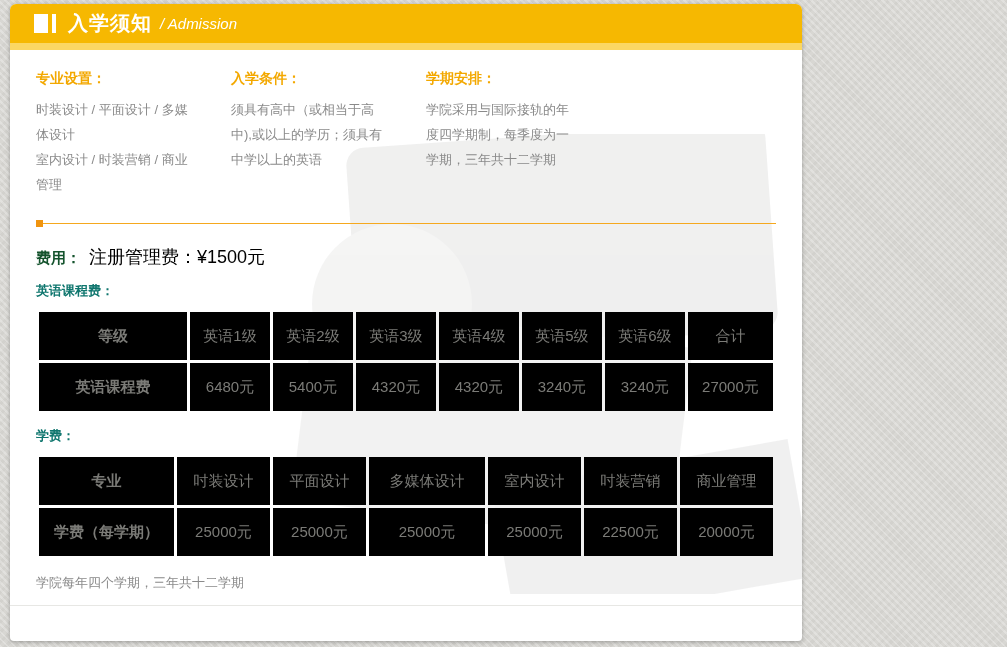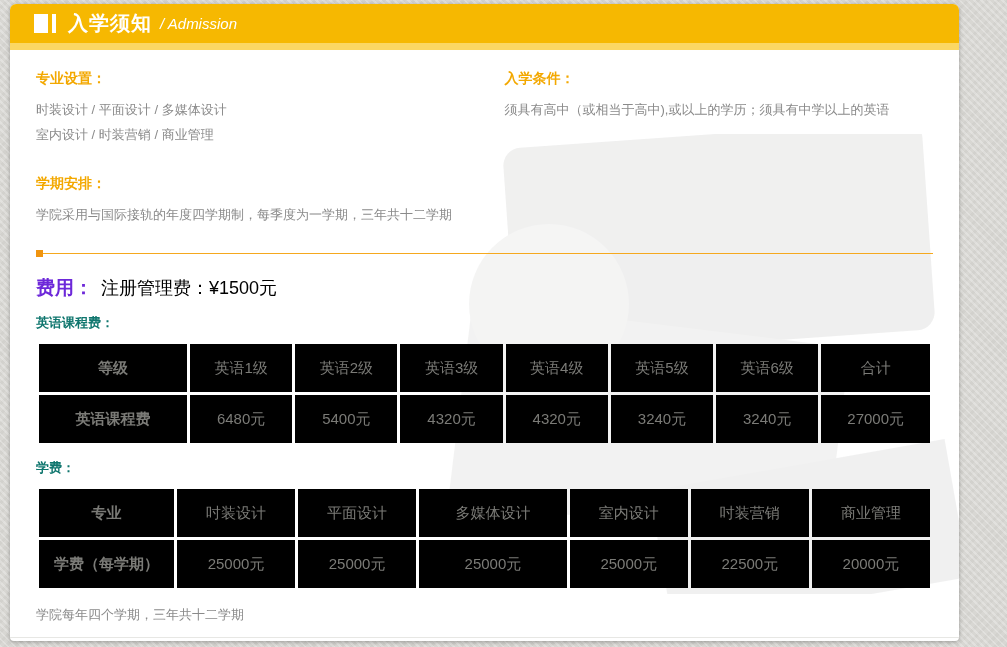--- a/index.html
+++ b/index.html
@@ -3,50 +3,50 @@
 <meta charset="utf-8">
 <style>
   * { margin:0; padding:0; box-sizing:border-box; }
   html,body { width:1007px; height:647px; overflow:hidden;
     font-family:"Liberation Sans","DejaVu Sans",sans-serif; }
   body { background:#d8d7d3;
     background-image:repeating-linear-gradient(45deg, rgba(255,255,255,.25) 0 2px, rgba(0,0,0,0) 2px 5px),
                      repeating-linear-gradient(-45deg, rgba(120,120,115,.06) 0 3px, rgba(0,0,0,0) 3px 7px);
     position:relative; }
 
-  .panel { position:absolute; left:10px; top:4px; width:949px; height:637px;
+  .panel { position:absolute; left:10px; top:4px; width:792px; height:637px;
     background:#fff; border-radius:6px 6px 4px 4px;
     box-shadow:0 1px 4px rgba(0,0,0,.3); overflow:hidden; display:flex; flex-direction:column; }
 
   
   .hdr { height:39px; background:#f6b801; display:flex; align-items:center; padding-left:24px; flex:none; }
   .hdr-strip { height:7px; background:#fbd763; flex:none; }
   .hdr-sq { width:14px; height:19px; background:#fff; display:inline-block; }
   .hdr-bar { width:4px; height:19px; background:#fff; display:inline-block; margin-left:4px; }
   .hdr-title { color:#fff; font-weight:bold; font-size:20px; margin-left:12px; letter-spacing:1px; }
   .hdr-sub { color:#fff; font-style:italic; font-size:15px; margin-left:8px; }
 
   
   .wm { position:absolute; right:0; top:130px; width:600px; height:460px; pointer-events:none; opacity:.10; overflow:hidden; }
   .wm .blob1 { position:absolute; right:30px; top:0; width:420px; height:210px; background:#6b6b68; border-radius:18px; transform:rotate(-4deg); }
   .wm .blob2 { position:absolute; right:120px; top:190px; width:380px; height:200px; background:#8a8a86; transform:rotate(7deg); }
   .wm .blob3 { position:absolute; right:0; top:330px; width:300px; height:140px; background:#77777a; transform:rotate(-10deg); }
   .wm .blob4 { position:absolute; right:330px; top:90px; width:160px; height:160px; background:#9a9a96; border-radius:50%; }
 
   .content { padding:20px 26px 0; position:relative; z-index:1; flex:1; }
 
-  .grid { display:grid; grid-template-columns:1fr 1fr; column-gap:40px; row-gap:28px; }
+  .grid { display:grid; grid-template-columns:1fr 1fr 1fr 1fr; column-gap:40px; row-gap:28px; }
   .sec-title { color:#f3a800; font-weight:bold; font-size:14px; margin-bottom:9px; }
   .sec-line { color:#8a8a8a; font-size:13px; line-height:25px; }
 
   .divider { margin-top:26px; position:relative; border-top:1px solid #f5a81e; }
   .divider .sq { position:absolute; left:0; top:-4px; width:7px; height:7px; background:#f0940f; }
 
   .fee-line { margin-top:21px; display:flex; align-items:baseline; }
-  .fee-label { color:#6d28d9; font-weight:bold; font-size:19px; margin-right:8px; }
+  .fee-label { color:#14532d; font-weight:bold; font-size:15px; margin-right:8px; }
   .fee-text { color:#000000; font-size:18px; }
   .tbl-label { color:#0f766e; font-weight:bold; font-size:13px; margin:13px 0 9px; }
 
   table { width:100%; border-collapse:separate; border-spacing:3px; }
   td { background:#000000; height:48px; text-align:center; vertical-align:middle;
        color:#7b7b77; font-size:15px; }
   td.first { font-weight:bold; }
   .t-english td.first { width:148px; }
   .t-tuition td.first { width:135px; }
 

